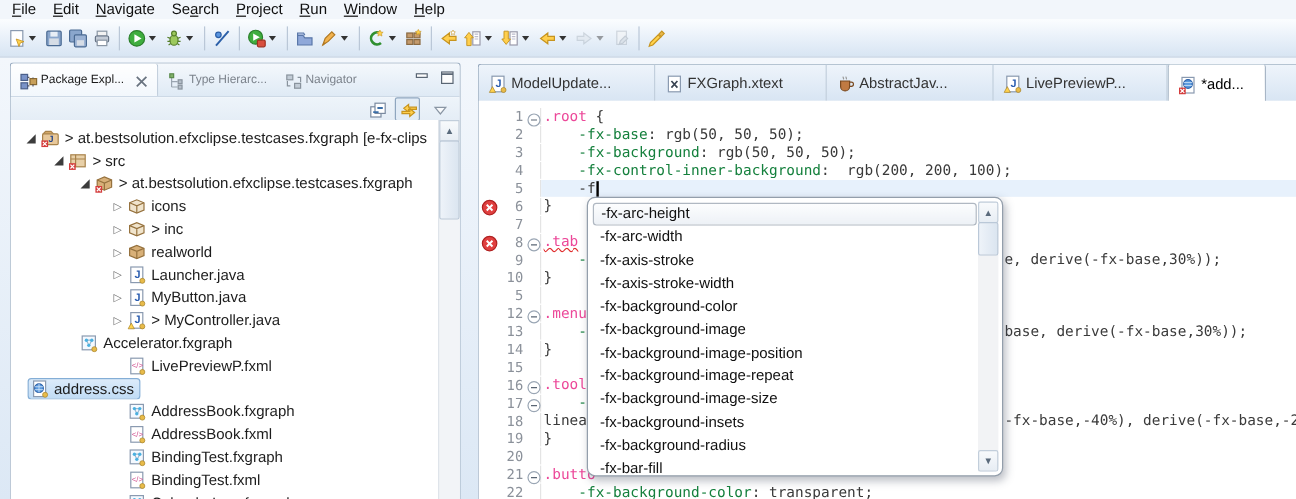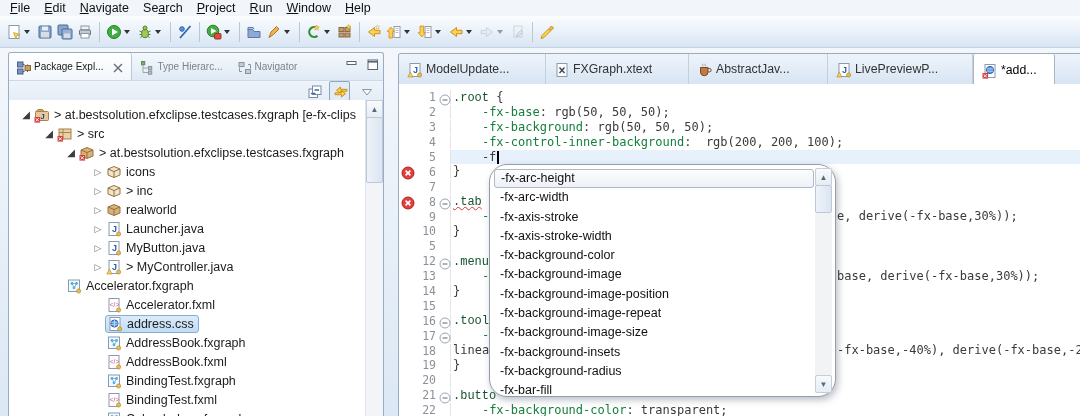--- a/index.html
+++ b/index.html
@@ -69,30 +69,30 @@
   .etab.active{background:#fff;border-right:1px solid #a8b6c6;border-left:1px solid #a8b6c6;
                color:#000;margin-bottom:-1px;border-radius:2px 2px 0 0;}
   #editor-content{position:absolute;left:0;right:0;top:30px;bottom:0;background:#fff;overflow:hidden;padding-top:6px;}
 
   .code-row{height:14.9px;display:flex;align-items:center;font-family:"DejaVu Sans Mono",monospace;font-size:12px;}
   .ann{width:16px;flex:0 0 16px;height:14px;display:flex;align-items:center;justify-content:center;}
   .lnum{width:21px;flex:0 0 21px;text-align:right;color:#8b919a;font-size:11.5px;padding-right:1px;}
   .fold{width:13px;flex:0 0 13px;height:14px;display:flex;align-items:center;justify-content:center;border-right:1px solid #e4e4e4;}
   .code-text{flex:1;position:relative;white-space:pre;padding-left:2px;line-height:14.9px;color:#3a3a3a;height:14.9px;}
   .code-text.current{background:#e7f1fc;}
-  .seg-sel{color:#14532d;font-family:Liberation Mono, monospace;}
+  .seg-sel{color:#ec4899;}
   .seg-prop{color:#15803d;}
   .seg-pln{color:#3a3a3a;}
   .sq .seg-sel{text-decoration:underline;text-decoration-style:wavy;text-decoration-color:#e03030;text-decoration-thickness:1px;}
   .rfrag{position:absolute;left:386px;top:0;white-space:pre;}
   .caret{display:inline-block;width:1.5px;height:13px;background:#000;vertical-align:middle;margin-left:1px;}
 
   
   #popup{position:absolute;left:90px;top:80px;width:347px;height:233px;background:#fff;
-         border:1px solid #939eab;border-radius:18px;box-shadow:2px 3px 7px rgba(60,70,90,.35);
+         border:1px solid #939eab;border-radius:7px;box-shadow:2px 3px 7px rgba(60,70,90,.35);
          padding:4px 21px 19px 4px;box-sizing:border-box;z-index:5;}
   .ac-item{height:19.3px;line-height:19px;font-size:12.5px;color:#101010;padding:0 6px;white-space:nowrap;}
   .ac-item.selected{background:linear-gradient(#fcfdfe,#edf1f6);border:1px solid #b0b8c2;border-radius:3px;
                     line-height:17px;height:17.3px;}
   #popup-scroll{position:absolute;top:3px;right:3px;bottom:3px;width:17px;background:#f2f3f5;border-radius:0 5px 5px 0;}
   #popup-scroll .scroll-btn{border-radius:2px;}
   #popup-scroll .sb-down{position:absolute;bottom:0;left:0;right:0;}
   #popup-scroll .scroll-thumb{top:17px;height:26px;}
 </style>
 </head>
@@ -524,24 +524,24 @@
         <div class="tree-row" style="padding-left: 82px;">
           <span class="tw-arrow"></span>
           <span class="tree-box">
             <span class="icon">
               <svg width="16" height="16" viewBox="0 0 16 16">
                 <rect x="3" y="1.5" width="10" height="13" fill="#fff" stroke="#8a9ab0"></rect>
                 <text x="3.8" y="10" font-size="6.5" fill="#d05090">&lt;/&gt;</text>
                 <circle cx="12.6" cy="13" r="2.1" fill="#e8bb4a" stroke="#a8842a" stroke-width="0.6"></circle>
               </svg>
             </span>
-            <span>Accelerator.fxml</span>
-          </span>
-        </div>
-        <div class="tree-row selected" style="padding-left: 82px;">
+            <span>LivePreviewP.fxml</span>
+          </span>
+        </div>
+        <div class="tree-row selected" style="">
           <span class="tw-arrow"></span>
           <span class="tree-box">
             <span class="icon">
               <svg width="16" height="16" viewBox="0 0 16 16">
                 <rect x="3" y="1.5" width="10" height="13" fill="#fff" stroke="#8a9ab0"></rect>
                 <circle cx="7.5" cy="7.5" r="3.6" fill="#5a9ade" stroke="#2a60a9"></circle>
                 <path d="M4.2 6.3h6.6M4.2 8.7h6.6M7.5 3.9v7.2" stroke="#cfe4f8" stroke-width="0.7" fill="none"></path>
                 <circle cx="12.6" cy="13" r="2.1" fill="#e8bb4a" stroke="#a8842a" stroke-width="0.6"></circle>
               </svg>
             </span>

